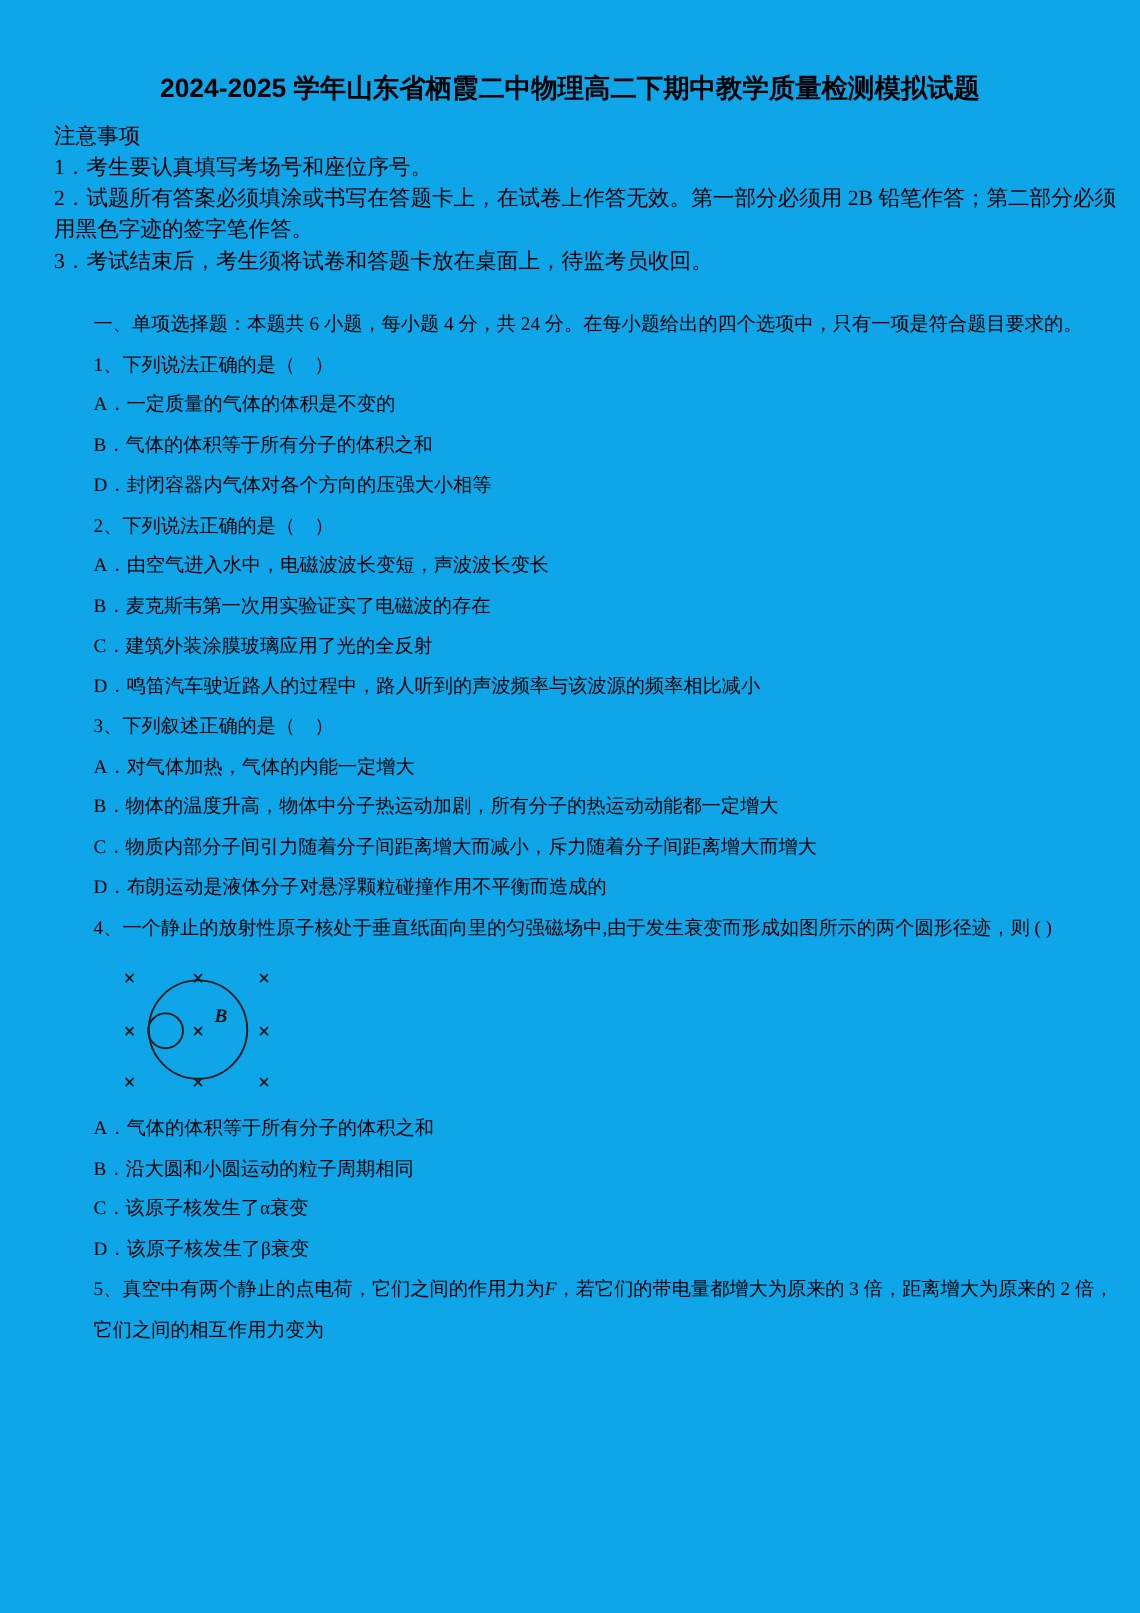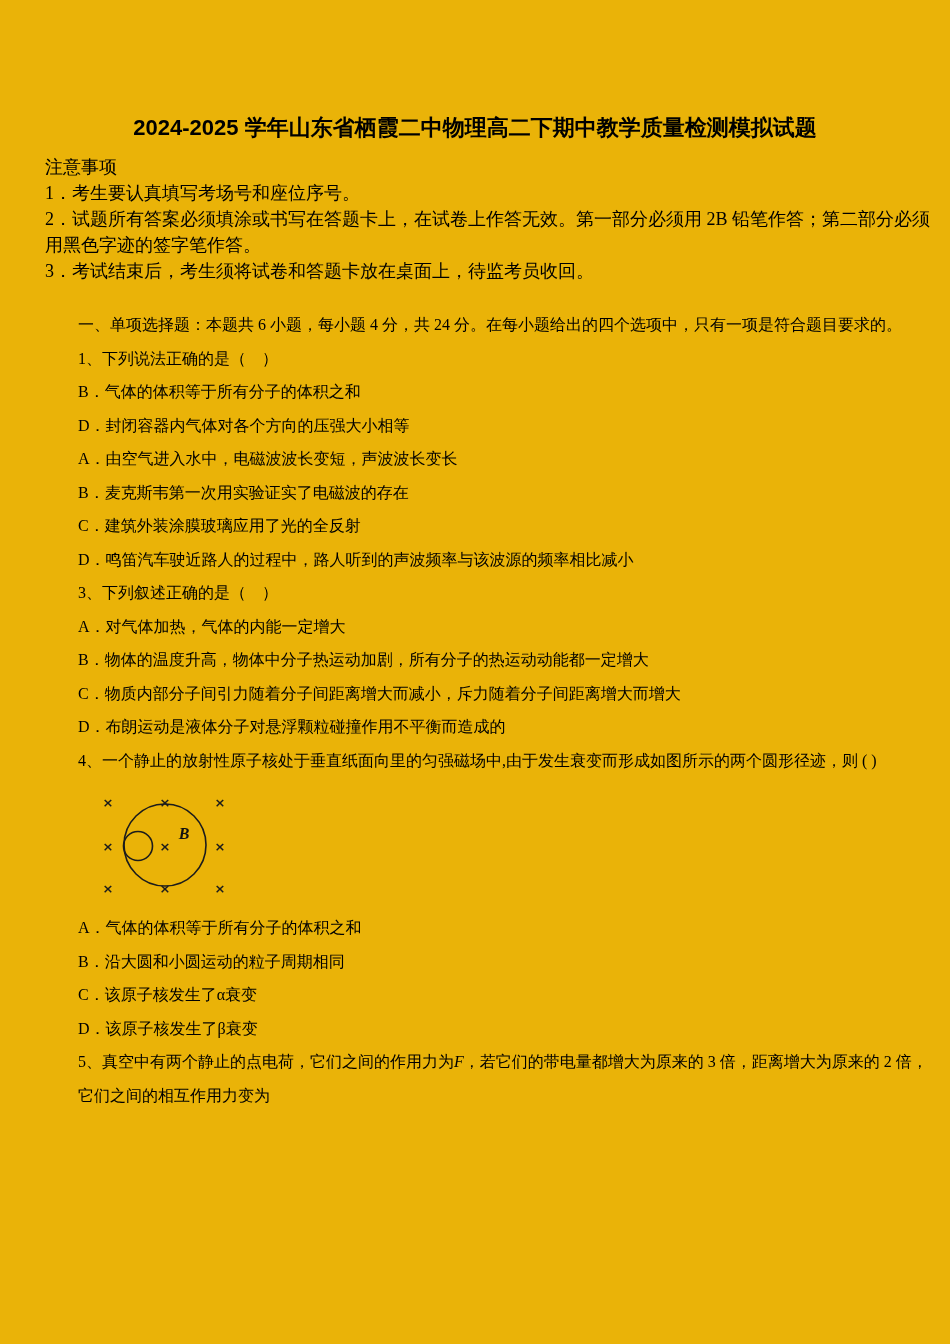--- a/index.html
+++ b/index.html
@@ -1,21 +1,21 @@
 <!DOCTYPE html>
 <html lang="zh"><head>
 <meta charset="utf-8">
 <style>
   html, body { margin:0; padding:0; background:#ffffff; }
   .page {
     position:relative;
     width:950px; height:1344px;
-    background:#eab308;
+    background:#0ea5e9;
     box-sizing:border-box;
-    padding-top:113px;
+    padding-top:59px;
     font-family:"Liberation Serif", serif;
     color:#000000;
     overflow:hidden;
   }
   .title {
     margin:0;
     width:100%;
     text-align:center;
     font-family:"Liberation Sans", sans-serif;
     font-weight:bold;
@@ -55,23 +55,25 @@
       <p>注意事项</p>
       <p>1．考生要认真填写考场号和座位序号。</p>
       <p>2．试题所有答案必须填涂或书写在答题卡上，在试卷上作答无效。第一部分必须用 2B 铅笔作答；第二部分必须用黑色字迹的签字笔作答。</p>
       <p>3．考试结束后，考生须将试卷和答题卡放在桌面上，待监考员收回。</p>
     </div>
 
     <div class="main">
       <p>一、单项选择题：本题共 6 小题，每小题 4 分，共 24 分。在每小题给出的四个选项中，只有一项是符合题目要求的。</p>
 
       <p>1、下列说法正确的是（　）</p>
+      <p>A．一定质量的气体的体积是不变的</p>
       <p>B．气体的体积等于所有分子的体积之和</p>
       <p>D．封闭容器内气体对各个方向的压强大小相等</p>
 
+      <p>2、下列说法正确的是（　）</p>
       <p>A．由空气进入水中，电磁波波长变短，声波波长变长</p>
       <p>B．麦克斯韦第一次用实验证实了电磁波的存在</p>
       <p>C．建筑外装涂膜玻璃应用了光的全反射</p>
       <p>D．鸣笛汽车驶近路人的过程中，路人听到的声波频率与该波源的频率相比减小</p>
 
       <p>3、下列叙述正确的是（　）</p>
       <p>A．对气体加热，气体的内能一定增大</p>
       <p>B．物体的温度升高，物体中分子热运动加剧，所有分子的热运动动能都一定增大</p>
       <p>C．物质内部分子间引力随着分子间距离增大而减小，斥力随着分子间距离增大而增大</p>
       <p>D．布朗运动是液体分子对悬浮颗粒碰撞作用不平衡而造成的</p>

